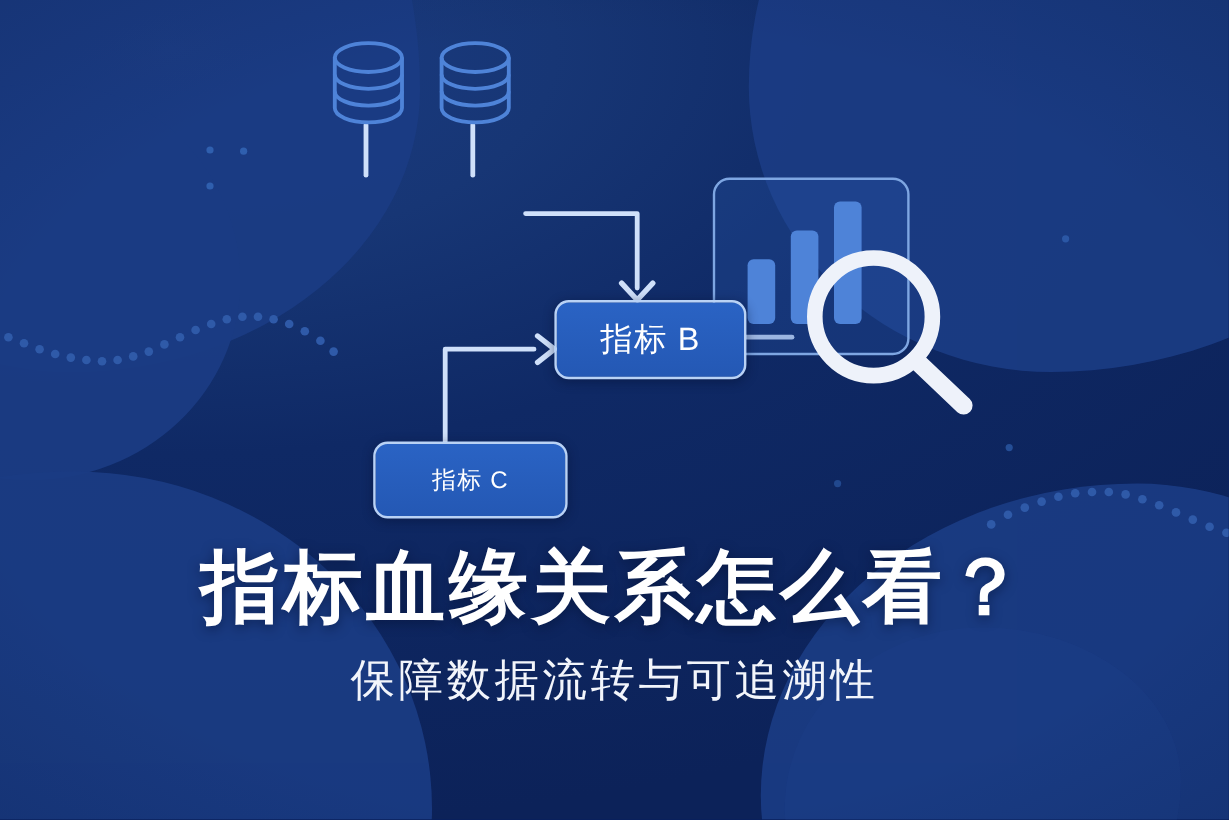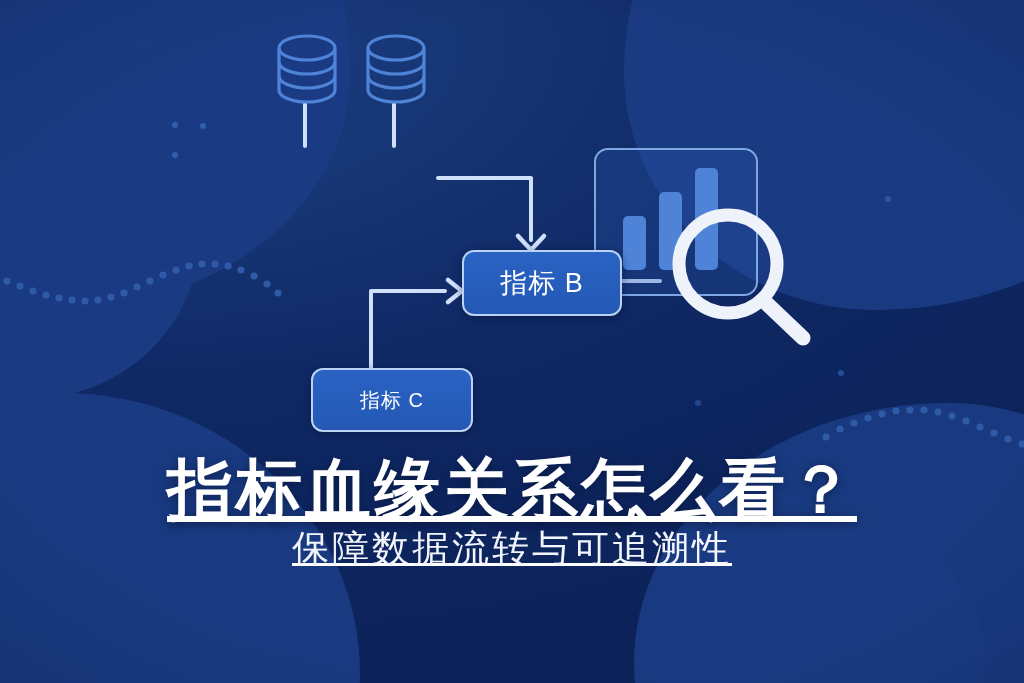--- a/index.html
+++ b/index.html
@@ -145,30 +145,30 @@
   .magnifier { position: absolute; left: 666px; top: 204px; }
 
   
   .headline {
     position: absolute;
     left: 0;
     right: 0;
     top: 455px;
     text-align: center;
     color: #ffffff;
-    text-decoration: underline;
   }
   .title {
     font-size: 66px;
     font-weight: bold;
     letter-spacing: 3px;
     line-height: 1.05;
     text-shadow: 0 2px 10px rgba(4, 14, 44, 0.5);
   }
   .subtitle {
+    margin-top: 18px;
     font-size: 37px;
     font-weight: 400;
     letter-spacing: 3px;
     color: #f2f5fb;
   }
 </style>
 </head>
 <body>
 
 <div id="poster">

